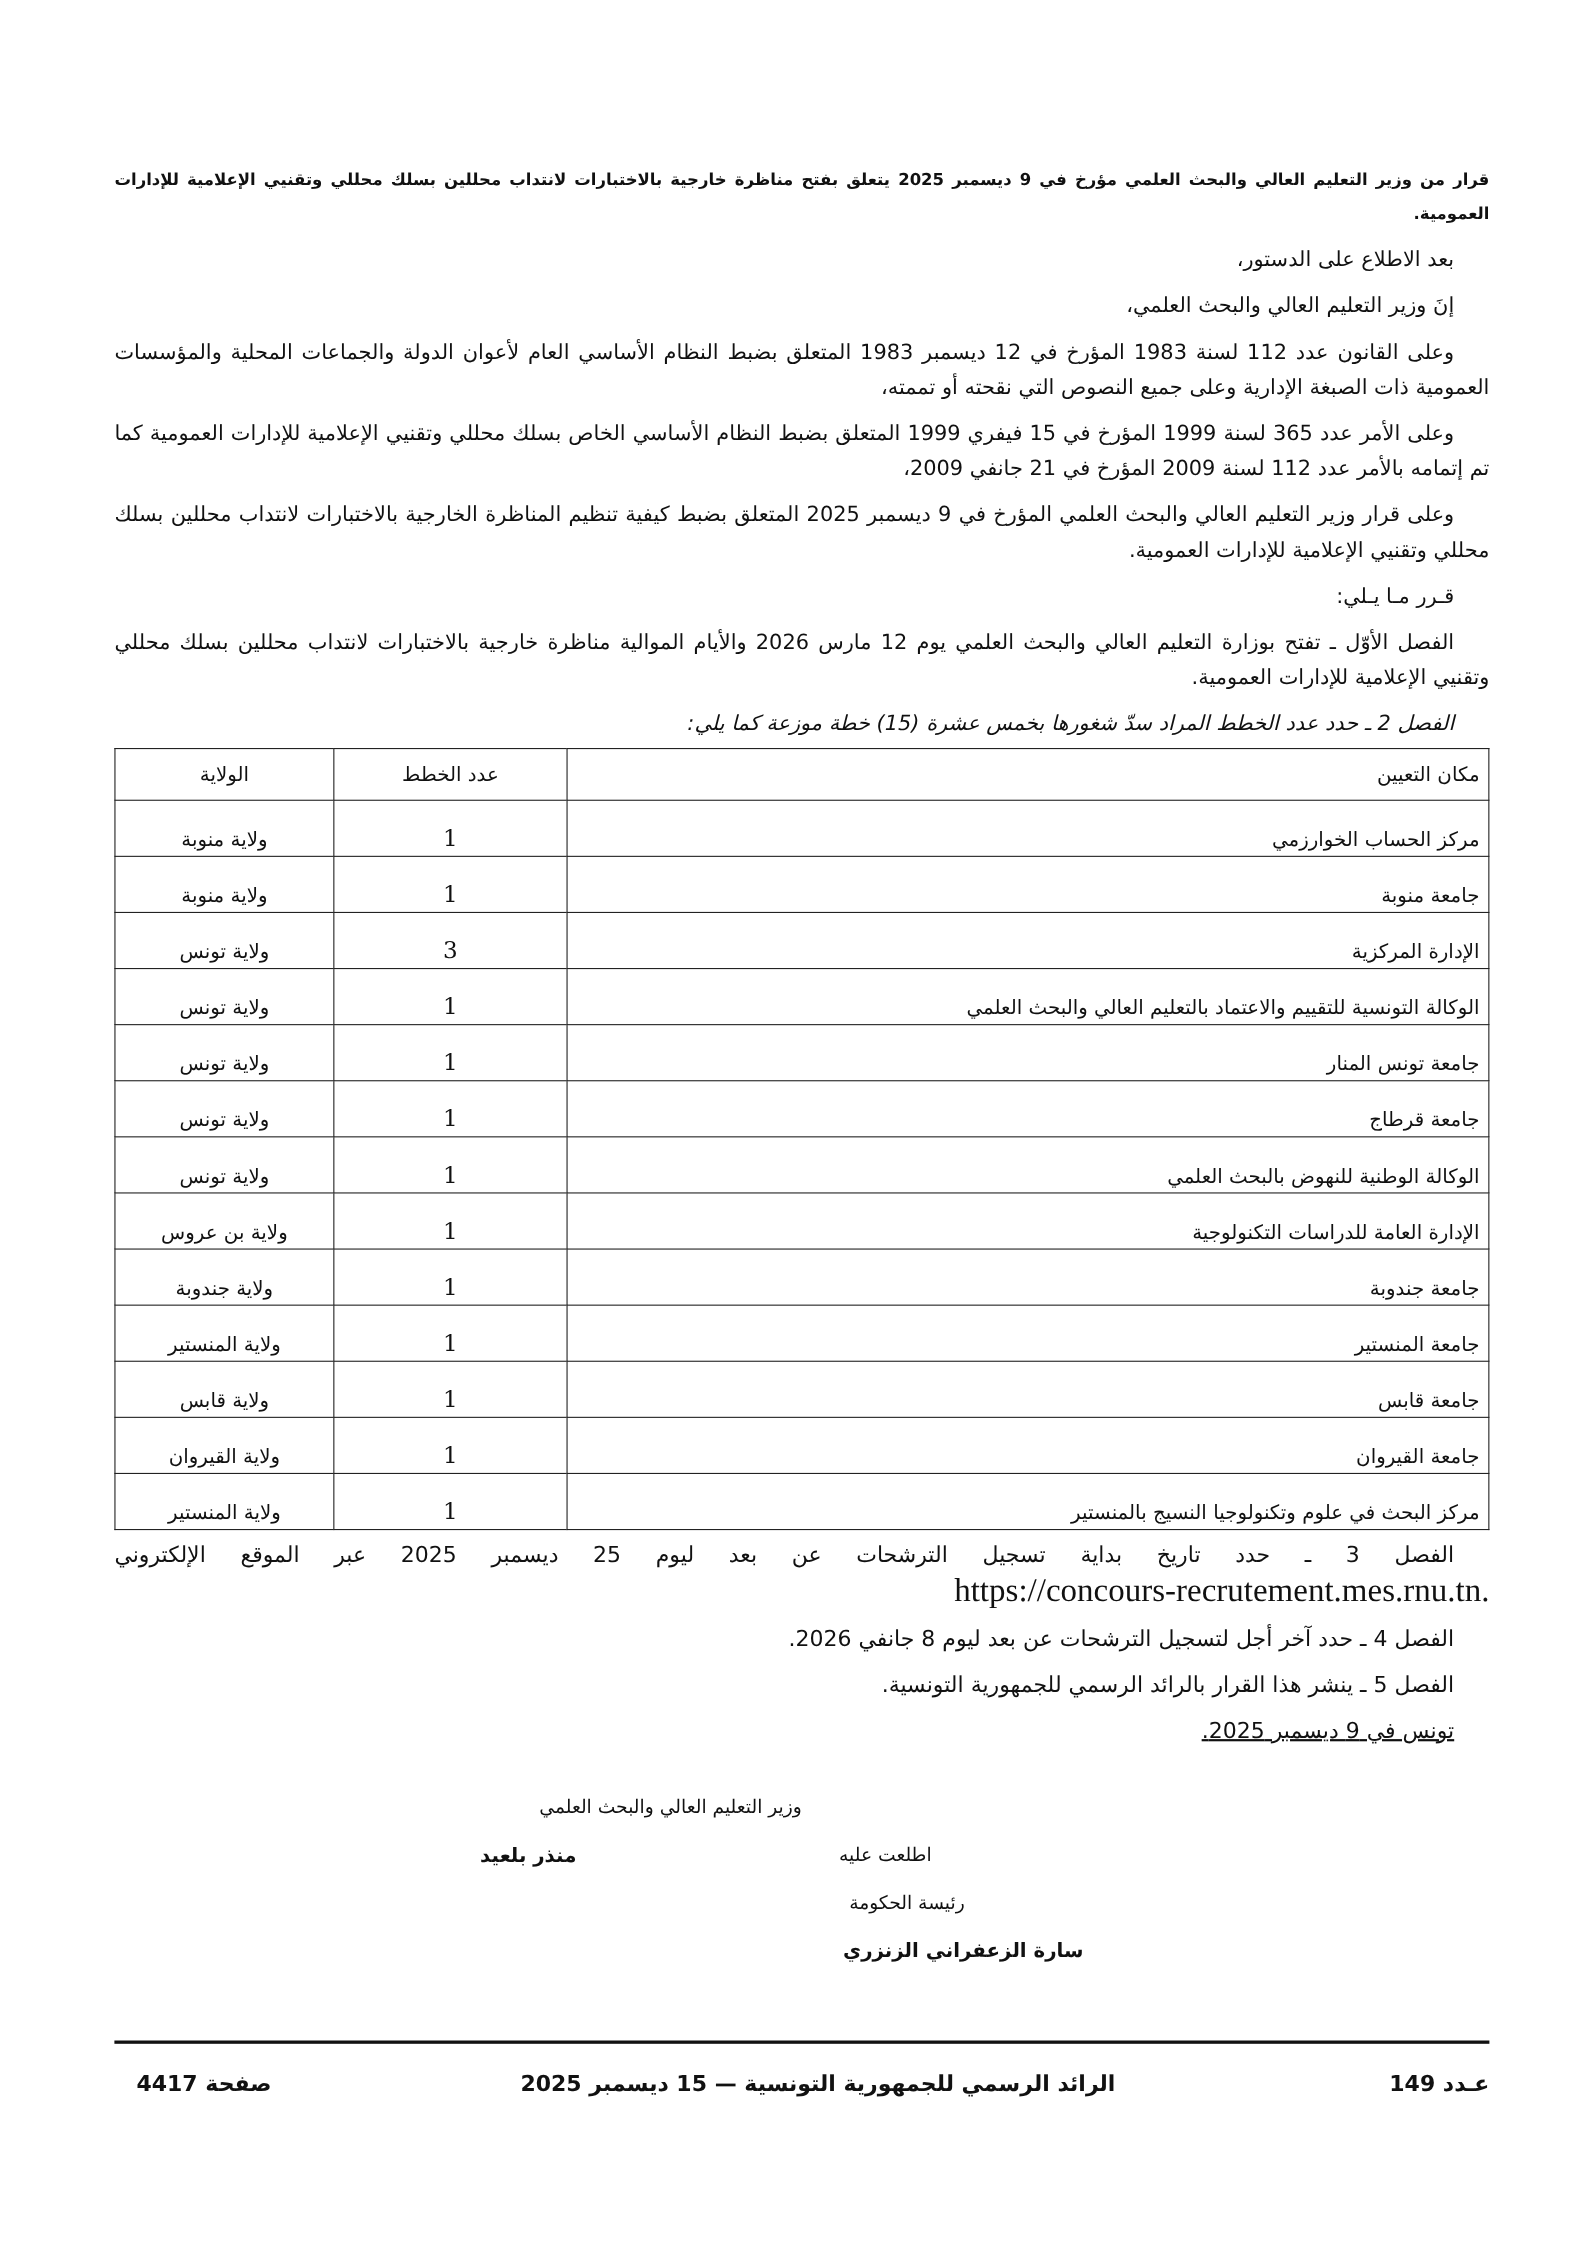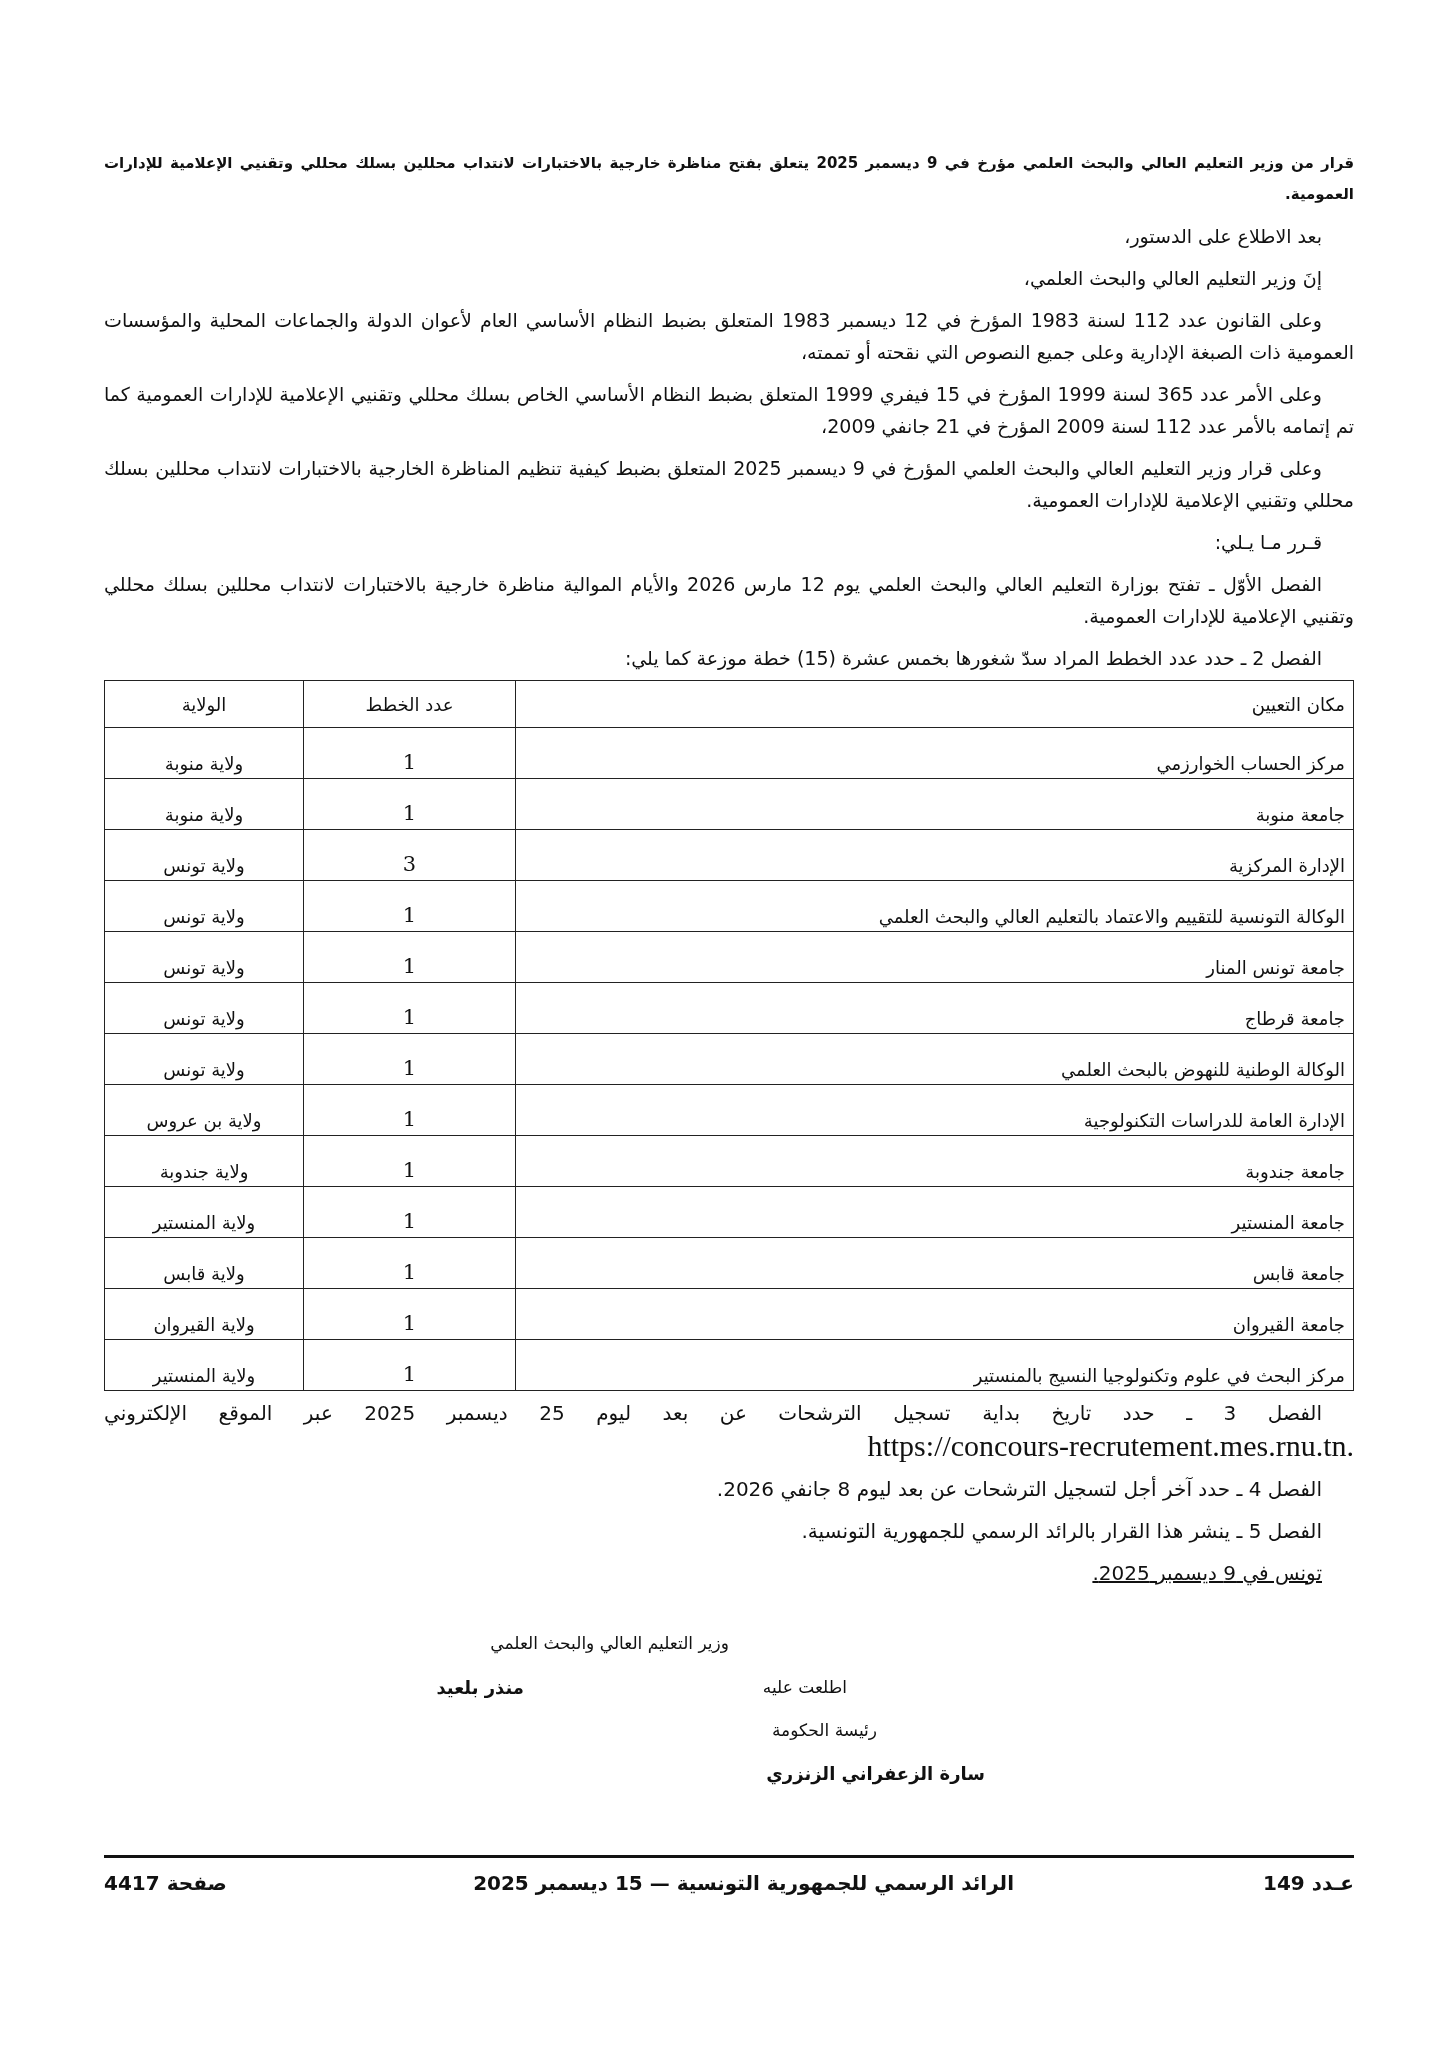--- a/index.html
+++ b/index.html
@@ -31,35 +31,35 @@
     td.c-count { font-family: "DejaVu Serif", serif; font-size: 21px; }
     .url-line { font-family: "Liberation Serif", serif; font-size: 30px; direction: ltr; text-align: right; }
     .sig-block { position: absolute; left: 0; width: 1447px; top: 0; direction: rtl; }
     .sig { position: absolute; font-size: 17px; white-space: nowrap; }
     .sig.bold { font-weight: bold; font-size: 18px; }
     .footer-rule { position: absolute; left: 104px; top: 1855px; width: 1250px; height: 3px; background: #111; }
     .footer {
       position: absolute; left: 104px; top: 1866px; width: 1250px; height: 30px;
       font-weight: bold; font-size: 20px; direction: rtl;
     }
-    .footer span { position: absolute; top: 5px; white-space: nowrap; }
+    .footer span { position: absolute; top: 16px; white-space: nowrap; margin-left: 20px; }
   </style>
 </head>
 <body>
 
 <div class="page">
   <p class="title">قرار من وزير التعليم العالي والبحث العلمي مؤرخ في 9 ديسمبر 2025 يتعلق بفتح مناظرة خارجية بالاختبارات لانتداب محللين بسلك محللي وتقنيي الإعلامية للإدارات العمومية.</p>
   <p class="para">بعد الاطلاع على الدستور،</p>
   <p class="para">إنَ وزير التعليم العالي والبحث العلمي،</p>
   <p class="para">وعلى القانون عدد 112 لسنة 1983 المؤرخ في 12 ديسمبر 1983 المتعلق بضبط النظام الأساسي العام لأعوان الدولة والجماعات المحلية والمؤسسات العمومية ذات الصبغة الإدارية وعلى جميع النصوص التي نقحته أو تممته،</p>
   <p class="para">وعلى الأمر عدد 365 لسنة 1999 المؤرخ في 15 فيفري 1999 المتعلق بضبط النظام الأساسي الخاص بسلك محللي وتقنيي الإعلامية للإدارات العمومية كما تم إتمامه بالأمر عدد 112 لسنة 2009 المؤرخ في 21 جانفي 2009،</p>
   <p class="para">وعلى قرار وزير التعليم العالي والبحث العلمي المؤرخ في 9 ديسمبر 2025 المتعلق بضبط كيفية تنظيم المناظرة الخارجية بالاختبارات لانتداب محللين بسلك محللي وتقنيي الإعلامية للإدارات العمومية.</p>
   <p class="para">قـرر مـا يـلي:</p>
   <p class="para">الفصل الأوّل ـ تفتح بوزارة التعليم العالي والبحث العلمي يوم 12 مارس 2026 والأيام الموالية مناظرة خارجية بالاختبارات لانتداب محللين بسلك محللي وتقنيي الإعلامية للإدارات العمومية.</p>
-  <p class="para" style="margin-bottom:4px;">الفصل 2 ـ حدد عدد الخطط المراد سدّ شغورها بخمس عشرة (15) خطة موزعة كما يلي:</p>
+  <p class="para" style="margin-bottom:4px;font-style:italic;">الفصل 2 ـ حدد عدد الخطط المراد سدّ شغورها بخمس عشرة (15) خطة موزعة كما يلي:</p>
 
   <table class="posts">
     <thead>
       <tr>
         <th class="c-place">مكان التعيين</th>
         <th class="c-count">عدد الخطط</th>
         <th class="c-state">الولاية</th>
       </tr>
     </thead>
     <tbody>

